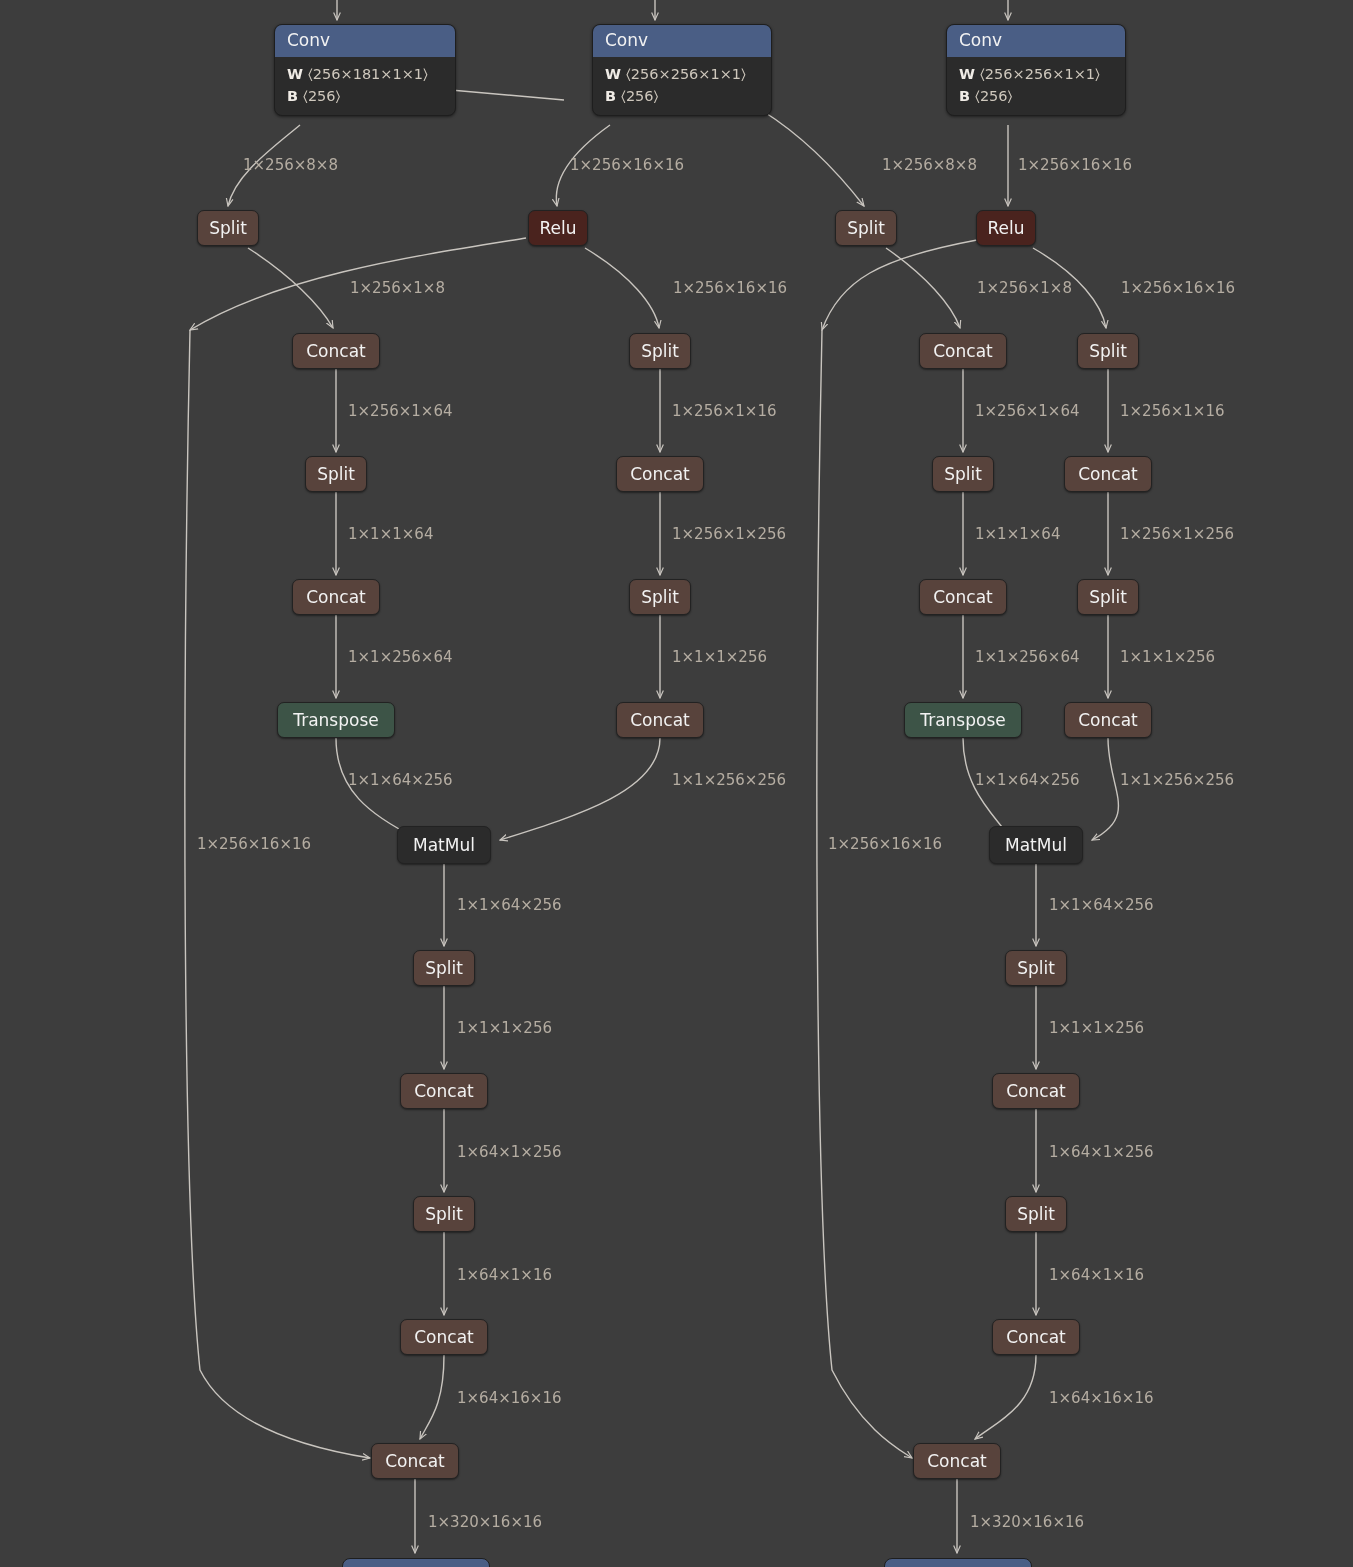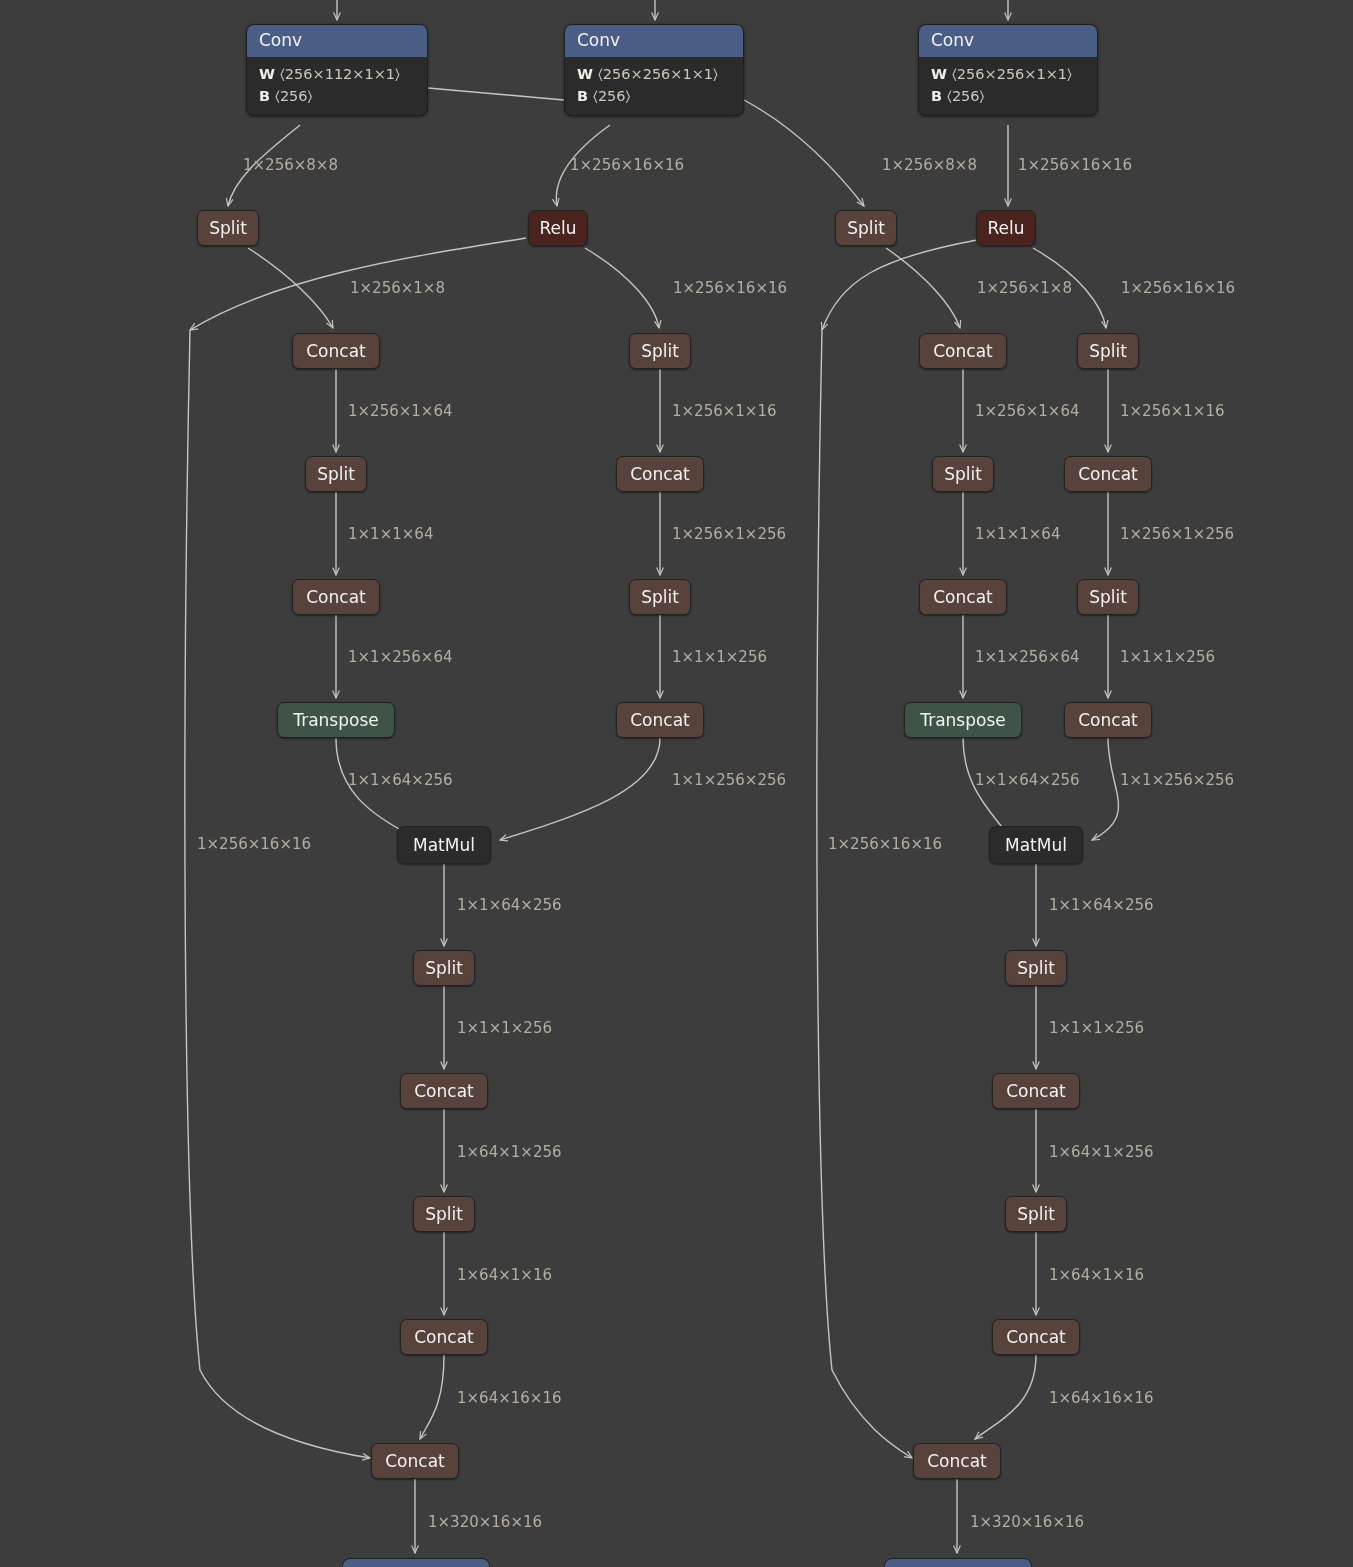--- a/index.html
+++ b/index.html
@@ -43,20 +43,21 @@
 
   
   .convnode {
     position: absolute;
     box-sizing: border-box;
     border-radius: 8px;
     border: 1px solid #1e1e1e;
     overflow: hidden;
     background: #2b2b2b;
     box-shadow: 0 1px 3px rgba(0,0,0,0.5);
+    margin-left: 28px;
   }
   .conv-header {
     background: #4a5e85;
     color: #f2f2f2;
     font-size: 17px;
     padding: 7px 12px 8px 12px;
     line-height: 1;
   }
   .conv-body {
     padding: 6px 12px 8px 12px;
@@ -138,21 +139,21 @@
         <path d="M 822,330 C 814,700 814,1200 832,1370 C 862,1430 900,1450 912,1458" marker-end="url(#arrow)"></path>
         <path d="M 415,1479 L 415,1553" marker-end="url(#arrow)"></path>
         <path d="M 957,1479 L 957,1553" marker-end="url(#arrow)"></path>
       </g>
   </svg>
 
   <div id="conv-layer">
       <div class="convnode" style="left: 246px; top: 24px; width: 182px;">
         <div class="conv-header">Conv</div>
         <div class="conv-body">
-          <div class="conv-row"><b>W</b><span class="dim">〈256×112×1×1〉</span></div>
+          <div class="conv-row"><b>W</b><span class="dim">〈256×181×1×1〉</span></div>
           <div class="conv-row"><b>B</b><span class="dim">〈256〉</span></div>
         </div>
       </div>
       <div class="convnode" style="left: 564px; top: 24px; width: 180px;">
         <div class="conv-header">Conv</div>
         <div class="conv-body">
           <div class="conv-row"><b>W</b><span class="dim">〈256×256×1×1〉</span></div>
           <div class="conv-row"><b>B</b><span class="dim">〈256〉</span></div>
         </div>
       </div>

